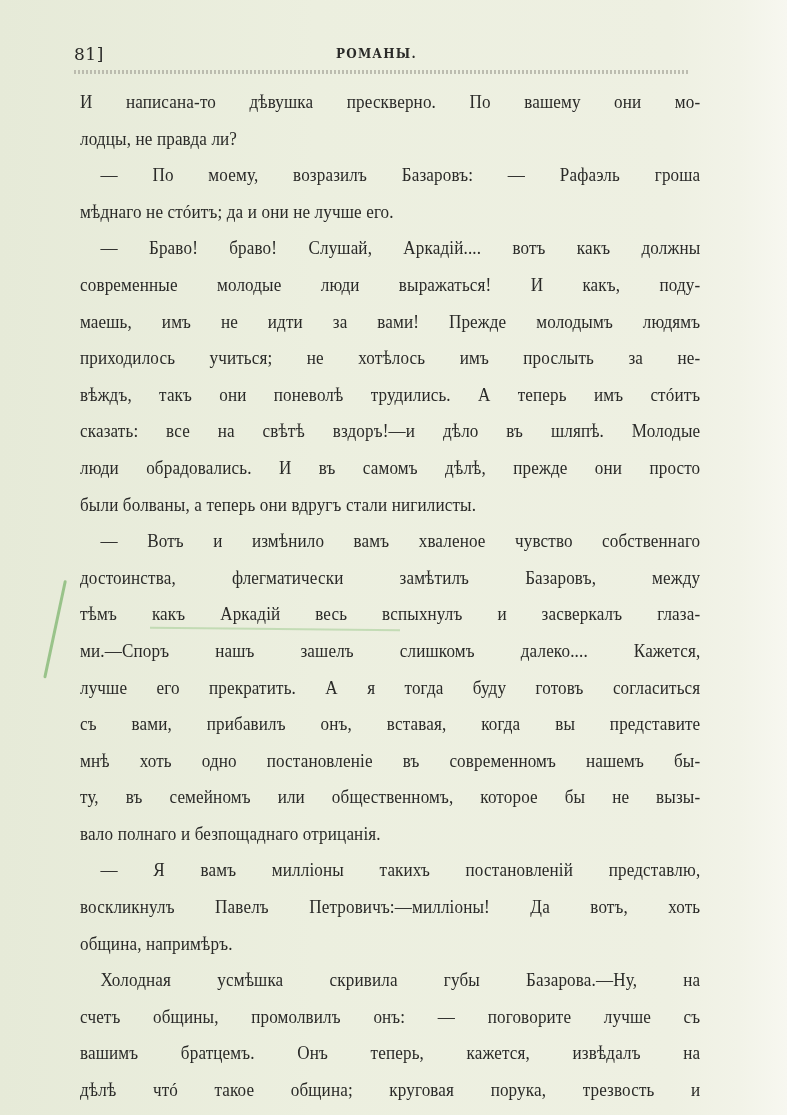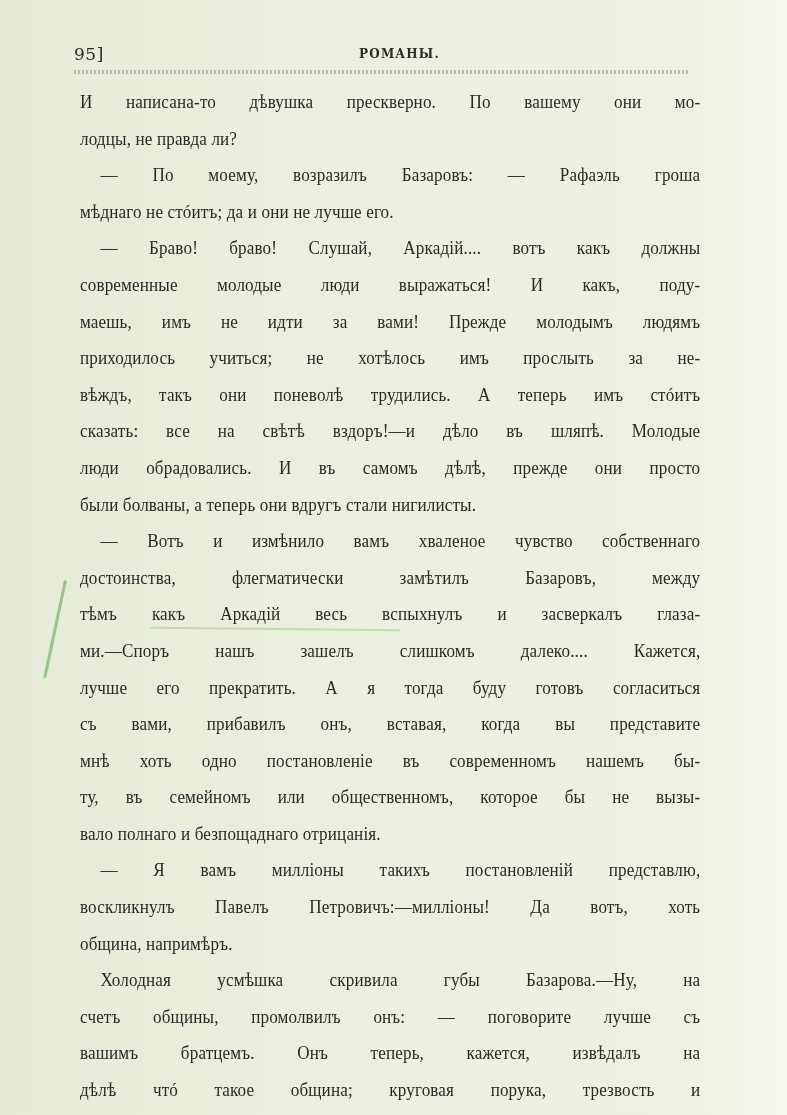--- a/index.html
+++ b/index.html
@@ -5,21 +5,21 @@
   html, body { margin:0; padding:0; }
   body {
     width:787px; height:1115px; overflow:hidden; position:relative;
     background: linear-gradient(90deg, #e6ead8 0%, #ecefdf 40%, #eef0e2 85%, #f2f3e8 94%, #f7f7f0 100%);
     font-family: "DejaVu Serif", "Liberation Serif", serif;
     color:#2a2a28;
   }
   .page { position:absolute; left:0; top:0; width:787px; height:1115px; }
   .header { position:absolute; top:44px; left:74px; width:630px; height:24px; }
   .pageno { position:absolute; left:0; top:0; font-size:17px; letter-spacing:0.5px; }
-  .running { position:absolute; left:262px; top:3px; font-size:12px; letter-spacing:1.2px; font-weight:bold;margin-left:23px; }
+  .running { position:absolute; left:262px; top:3px; font-size:12px; letter-spacing:1.2px; font-weight:bold; }
   .rule { position:absolute; top:70px; left:74px; width:616px; height:4px;
     background: repeating-linear-gradient(90deg, #b0b0a4 0 2px, transparent 2px 4px); opacity:0.8; }
   .body-text { position:absolute; top:84px; left:80px; width:620px; }
   .line {
     height:36.6px; line-height:36.6px; font-size:18.4px; white-space:nowrap;
     text-align:justify; text-align-last:justify; letter-spacing:0.15px;
     font-family: "Liberation Serif", "DejaVu Serif", serif;
     transform: scaleX(0.93); transform-origin:left center; width:667px;
   }
   .line.short { text-align-last:left; }
@@ -27,21 +27,21 @@
   .pencil { position:absolute; left:64px; top:580px; width:3px; height:100px;
     background:#7fb56f; transform: rotate(12deg); transform-origin:top left; opacity:0.75; border-radius:2px; }
   .pencil-underline { position:absolute; left:150px; top:628px; width:250px; height:2px;
     background:#a9cf9a; opacity:0.6; transform: rotate(0.6deg); }
 </style>
 </head>
 <body>
 
 <div class="page">
   <div class="header">
-    <span class="pageno">95]</span>
+    <span class="pageno">81]</span>
     <span class="running">РОМАНЫ.</span>
   </div>
   <div class="rule"></div>
 
   <div class="body-text" id="body-text">
       <div class="line">И написана-то дѣвушка прескверно. По вашему они мо-</div>
       <div class="line short">лодцы, не правда ли?</div>
       <div class="line indent">— По моему, возразилъ Базаровъ: — Рафаэль гроша</div>
       <div class="line short">мѣднаго не стóитъ; да и они не лучше его.</div>
       <div class="line indent">— Браво! браво! Слушай, Аркадій.... вотъ какъ должны</div>

